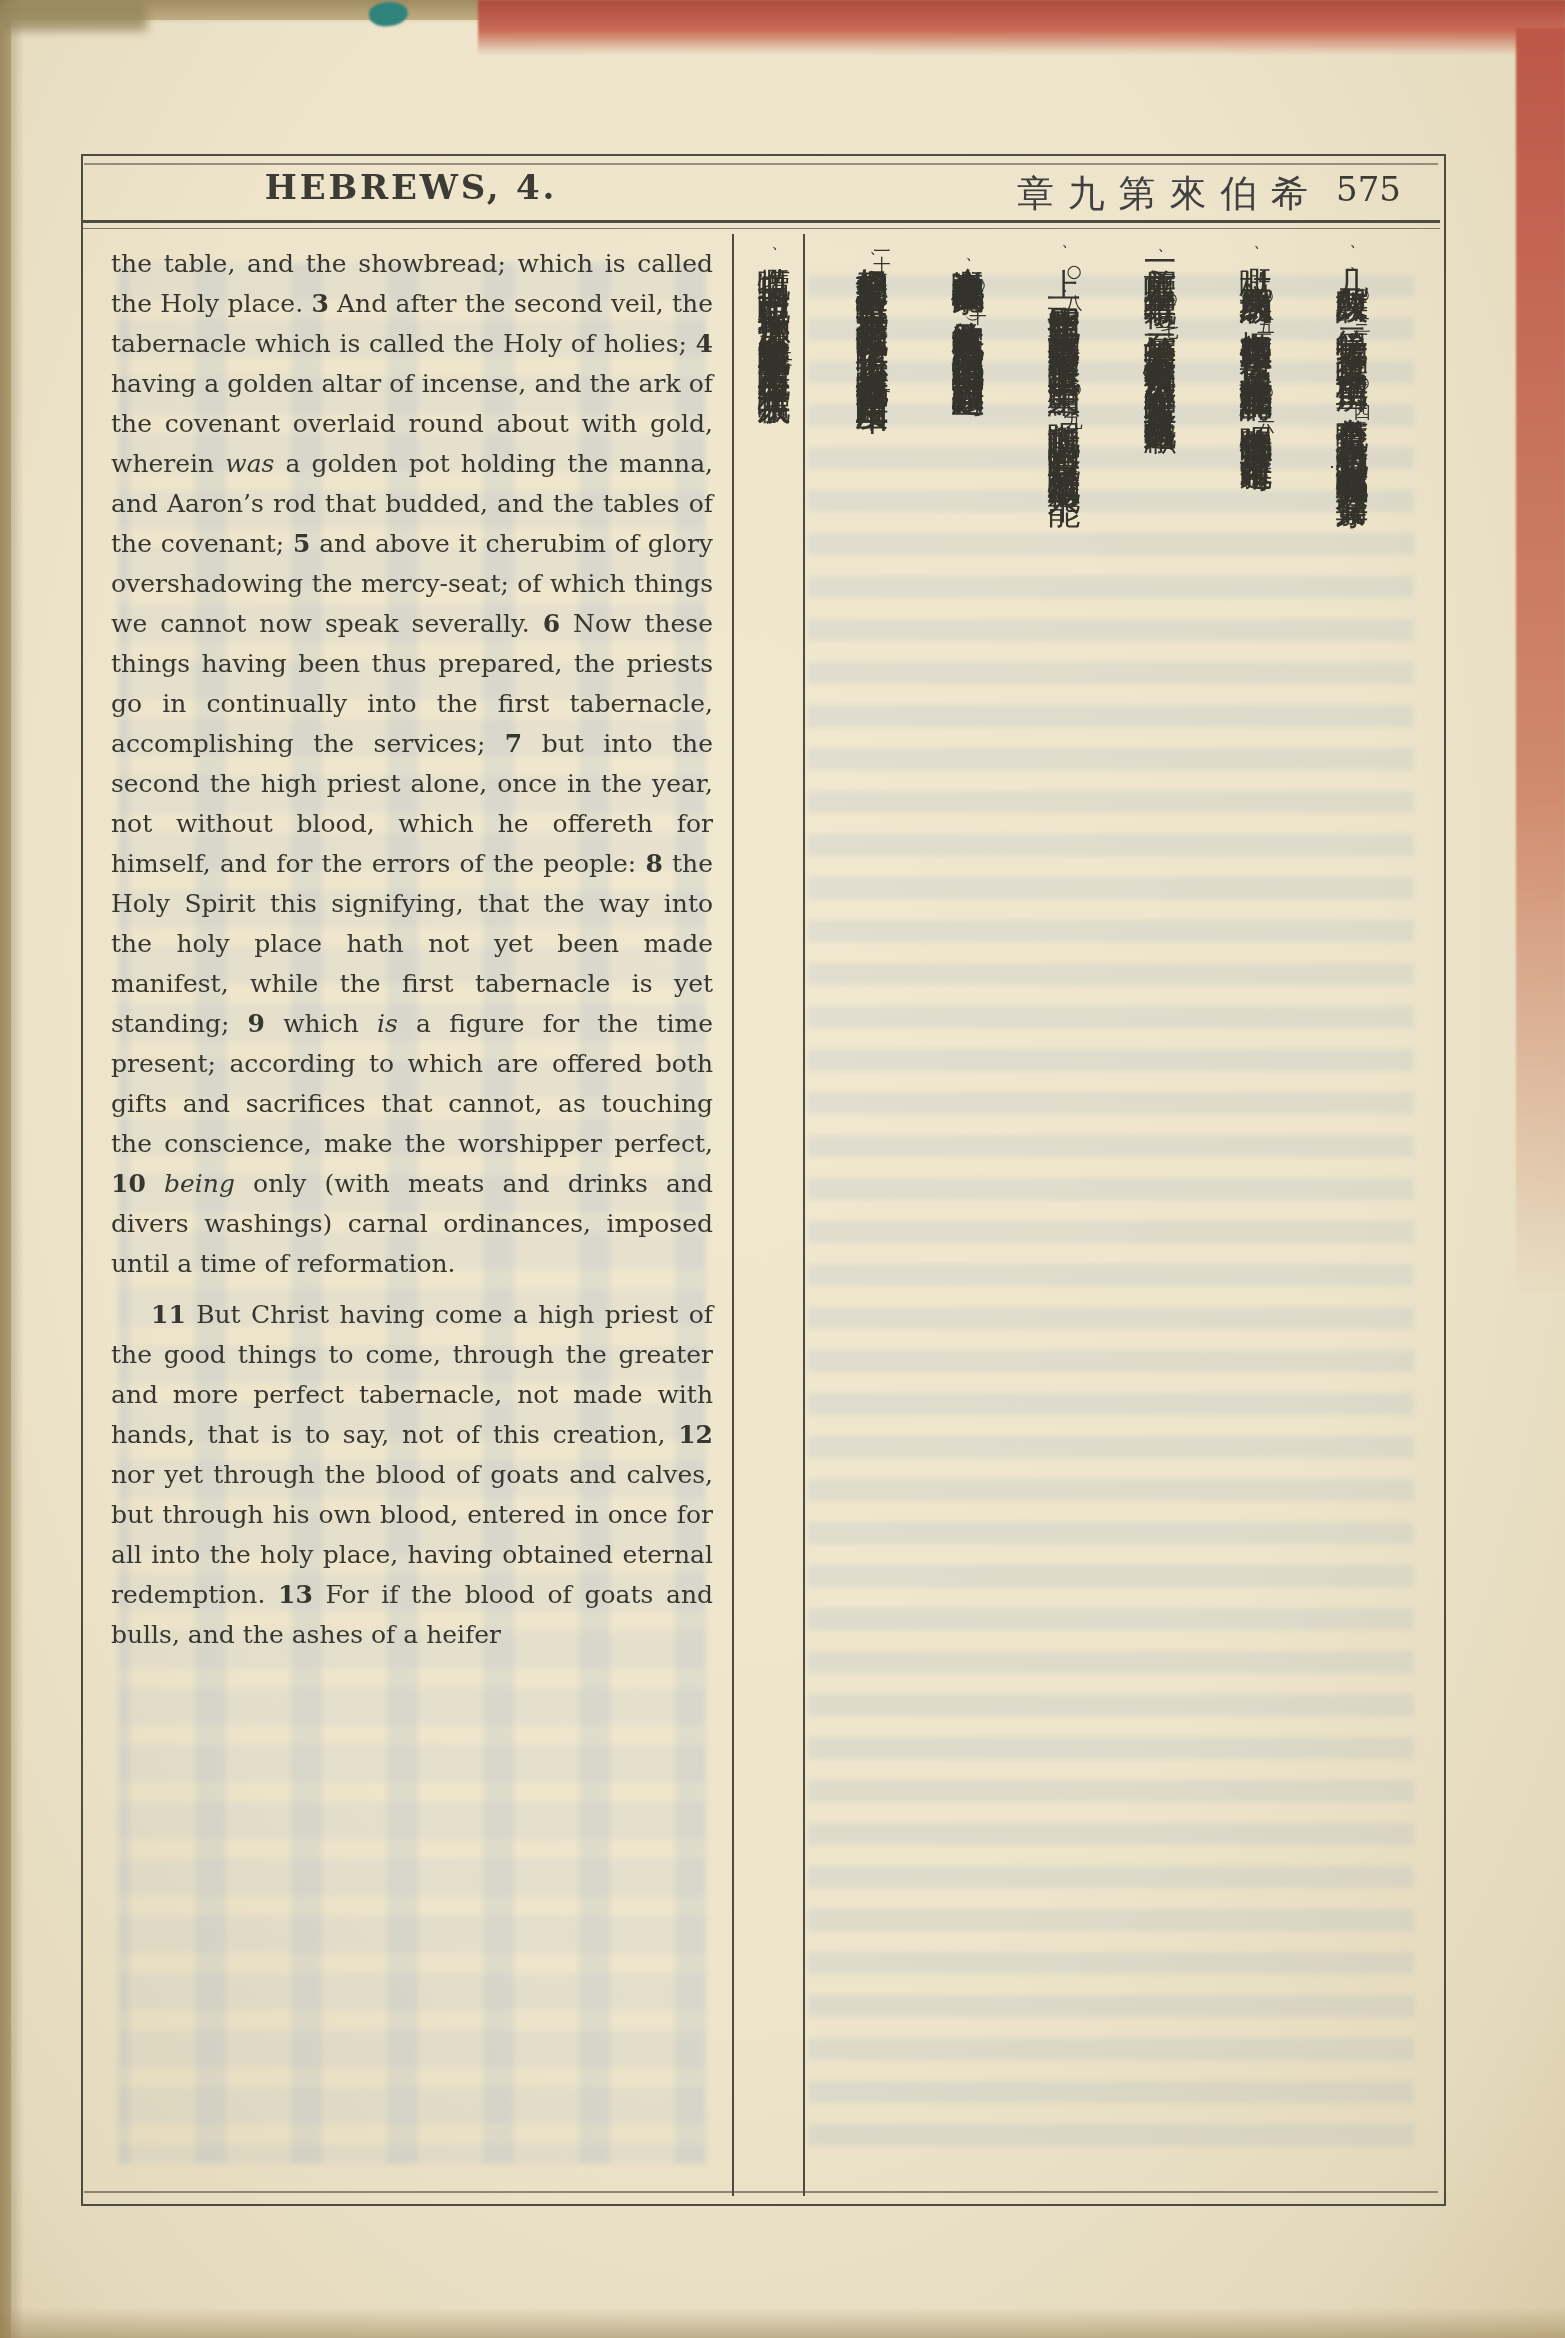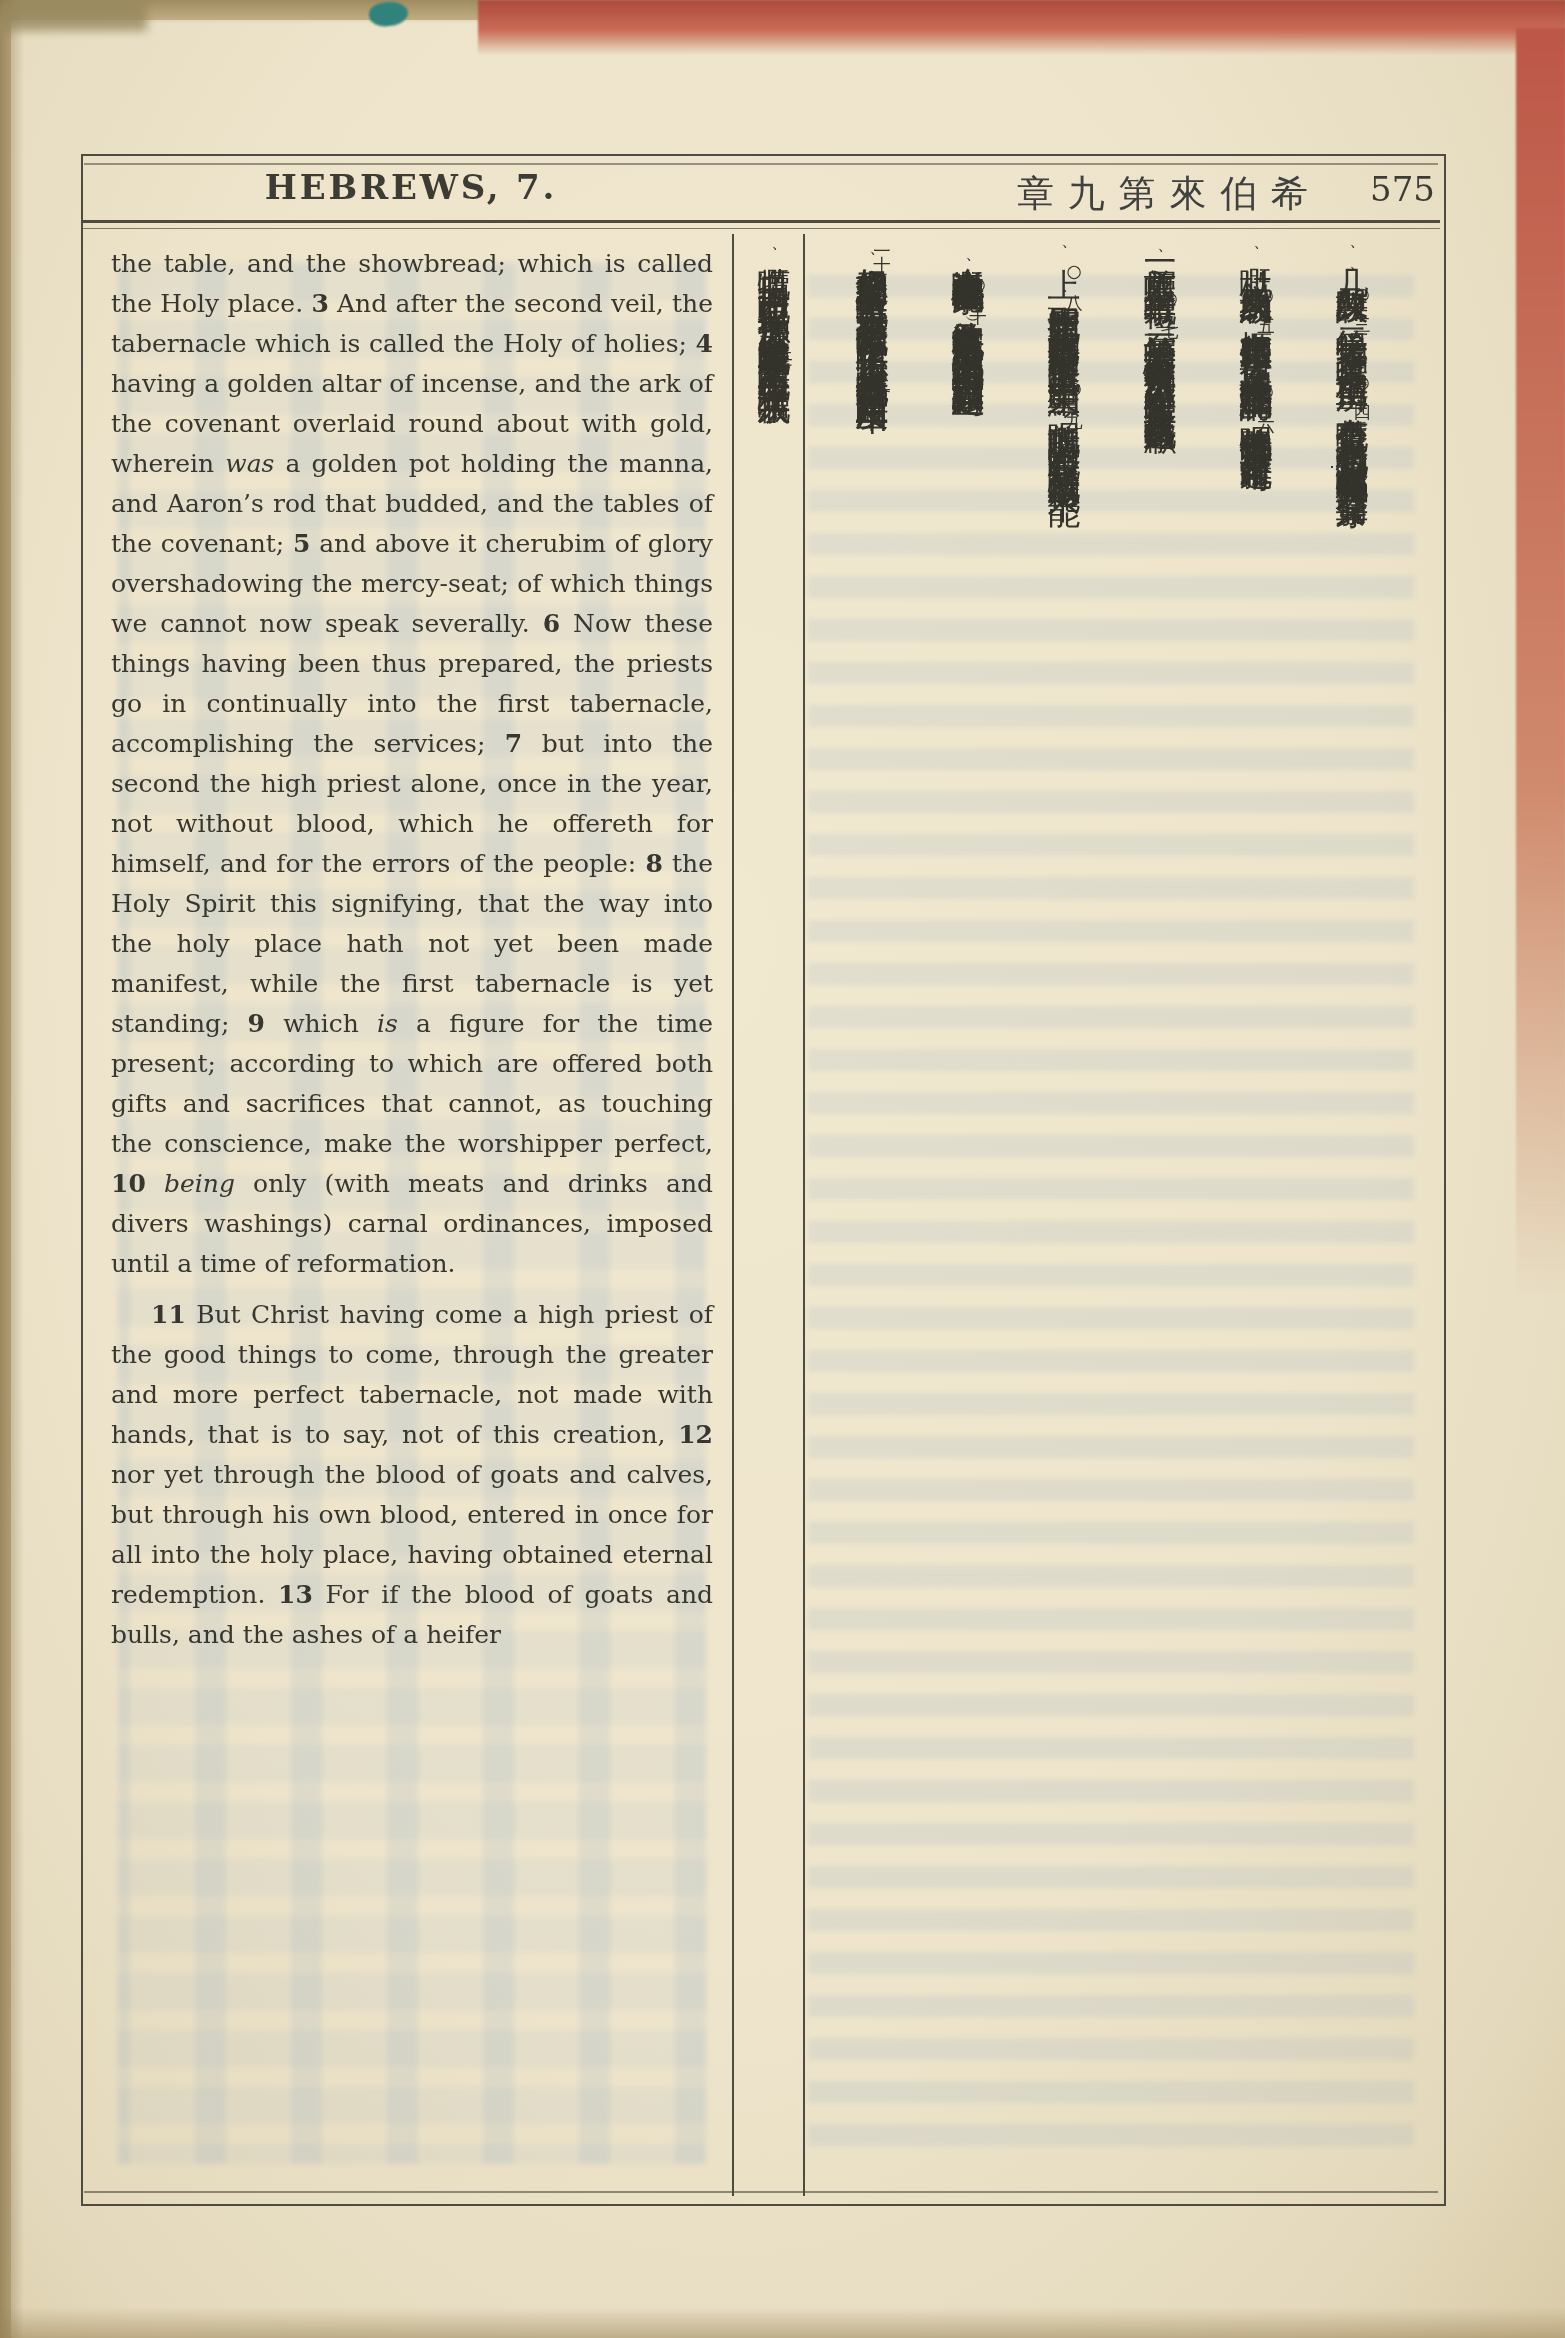--- a/index.html
+++ b/index.html
@@ -45,21 +45,21 @@
   .header-rule-a{position:absolute;left:83px;top:220px;width:1357px;height:2.8px;z-index:6;background:#4e4b41;}
   .header-rule-b{position:absolute;left:83px;top:228px;width:1357px;height:1.4px;z-index:6;background:rgba(78,75,65,.7);}
   .bottom-rule-inner{position:absolute;left:84px;top:2191px;width:1354px;height:1.8px;z-index:6;background:rgba(78,75,65,.6);}
   .divider{position:absolute;top:234px;width:2.3px;height:1962px;z-index:6;background:#4e4b41;}
   #div1{left:732px;} #div2{left:803px;}
   
   .hdr-en{position:absolute;left:108px;top:167px;width:606px;z-index:7;
     text-align:center;font-size:34px;font-weight:700;letter-spacing:2.8px;color:#3d3c34;}
   .hdr-cn{position:absolute;left:1017px;top:169px;z-index:7;
     font-size:37px;letter-spacing:13.8px;color:#404040;}
-  .pagenum{position:absolute;left:1343px;top:169px;width:92px;z-index:7;
+  .pagenum{position:absolute;left:1309px;top:169px;width:92px;z-index:7;
     text-align:right;font-size:34px;color:#3d3c34;}
   
   .eng{position:absolute;left:108px;top:241px;width:608px;height:1943px;z-index:7;
     font-size:25px;line-height:40px;color:#37362f;text-align:justify;overflow:hidden;}
   .eng p.epar{margin:3px;}
   .eng p.epar + p.epar{margin-top:11px;text-indent:40px;}
   .eng .vnum{font-weight:700;font-style:normal;}
   .eng i{font-style:italic;}
   
   .cn-main{position:absolute;left:808px;top:242px;width:630px;height:1949px;z-index:7;
@@ -89,21 +89,21 @@
 <div class="teal-mark"></div>
 
 <div class="frame"></div>
 <div class="rule-top-inner"></div>
 <div class="header-rule-a"></div>
 <div class="header-rule-b"></div>
 <div class="bottom-rule-inner"></div>
 <div class="divider" id="div1"></div>
 <div class="divider" id="div2"></div>
 
-<div class="hdr-en">HEBREWS, 7.</div>
+<div class="hdr-en">HEBREWS, 4.</div>
 <div class="hdr-cn">章九第來伯希</div>
 <div class="pagenum">575</div>
 
 <div class="eng">
     <p class="epar">the table, and the showbread; which is called the Holy place. <b class="vnum">3</b> And after the second veil, the tabernacle which is called the Holy of holies; <b class="vnum">4</b> having a golden altar of incense, and the ark of the covenant overlaid round about with gold, wherein <i>was</i> a golden pot holding the manna, and Aaron’s rod that budded, and the tables of the covenant; <b class="vnum">5</b> and above it cherubim of glory overshadowing the mercy-seat; of which things we cannot now speak severally. <b class="vnum">6</b> Now these things having been thus prepared, the priests go in continually into the first tabernacle, accomplishing the services; <b class="vnum">7</b> but into the second the high priest alone, once in the year, not without blood, which he offereth for himself, and for the errors of the people: <b class="vnum">8</b> the Holy Spirit this signifying, that the way into the holy place hath not yet been made manifest, while the first tabernacle is yet standing; <b class="vnum">9</b> which <i>is</i> a figure for the time present; according to which are offered both gifts and sacrifices that cannot, as touching the conscience, make the worshipper perfect, <b class="vnum">10</b> <i>being</i> only (with meats and drinks and divers washings) carnal ordinances, imposed until a time of reformation.</p>
     <p class="epar"><b class="vnum">11</b> But Christ having come a high priest of the good things to come, through the greater and more perfect tabernacle, not made with hands, that is to say, not of this creation, <b class="vnum">12</b> nor yet through the blood of goats and calves, but through his own blood, entered in once for all into the holy place, having obtained eternal redemption. <b class="vnum">13</b> For if the blood of goats and bulls, and the ashes of a heifer</p>
   </div>
 <div class="cn-gutter">
     <div class="ccol">犢嘅血<span class="punct">、</span>乃用自己嘅血<span class="punct">、</span>獨係一次進入聖所<span class="punct">、</span>就成曉永遠贖罪嘅事<span class="punct">。</span><span class="vmark">十三</span>若山羊及牛公嘅血<span class="punct">、</span>共牛犢嘅灰<span class="punct">、</span></div>
   </div>

